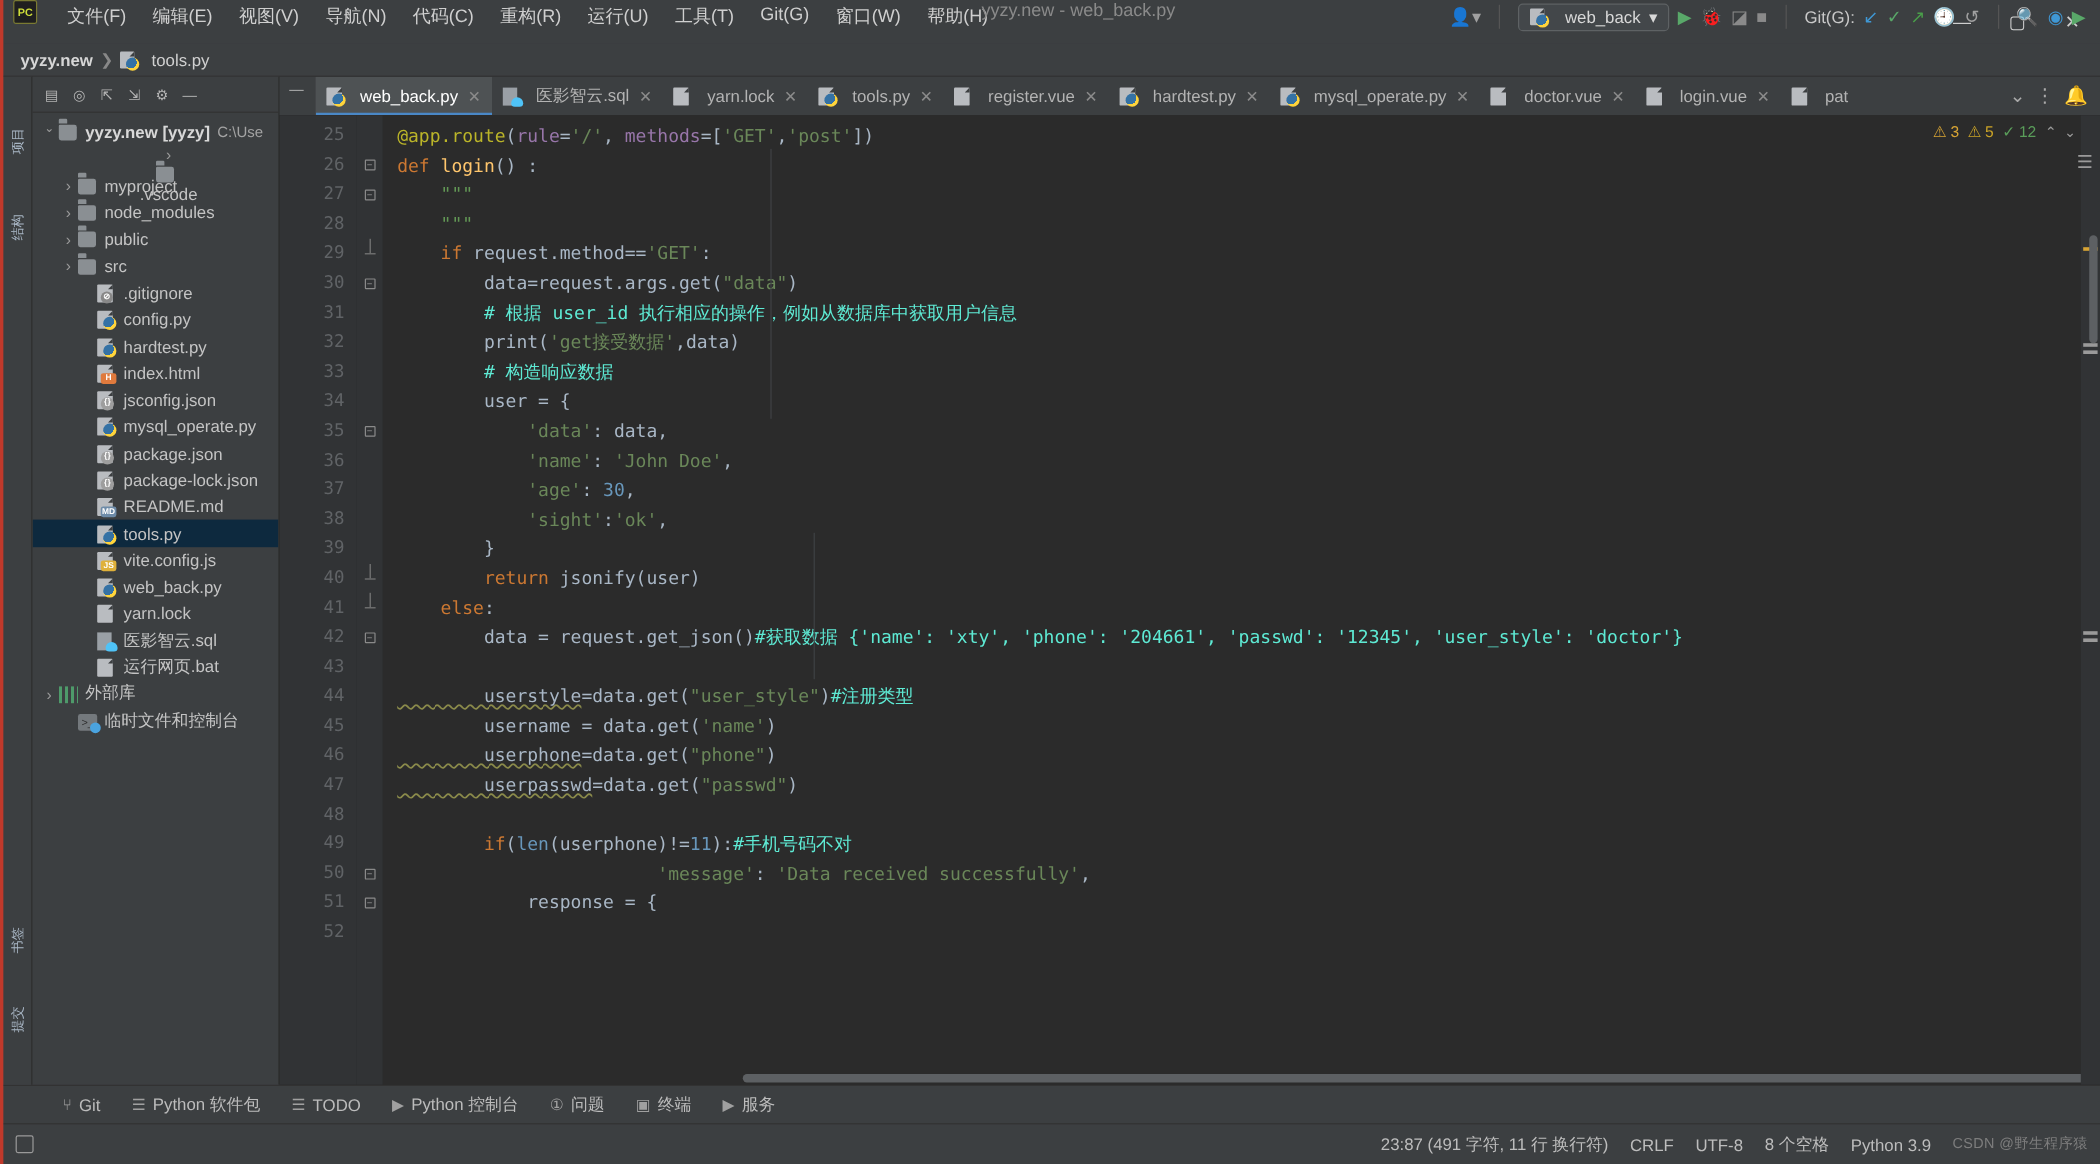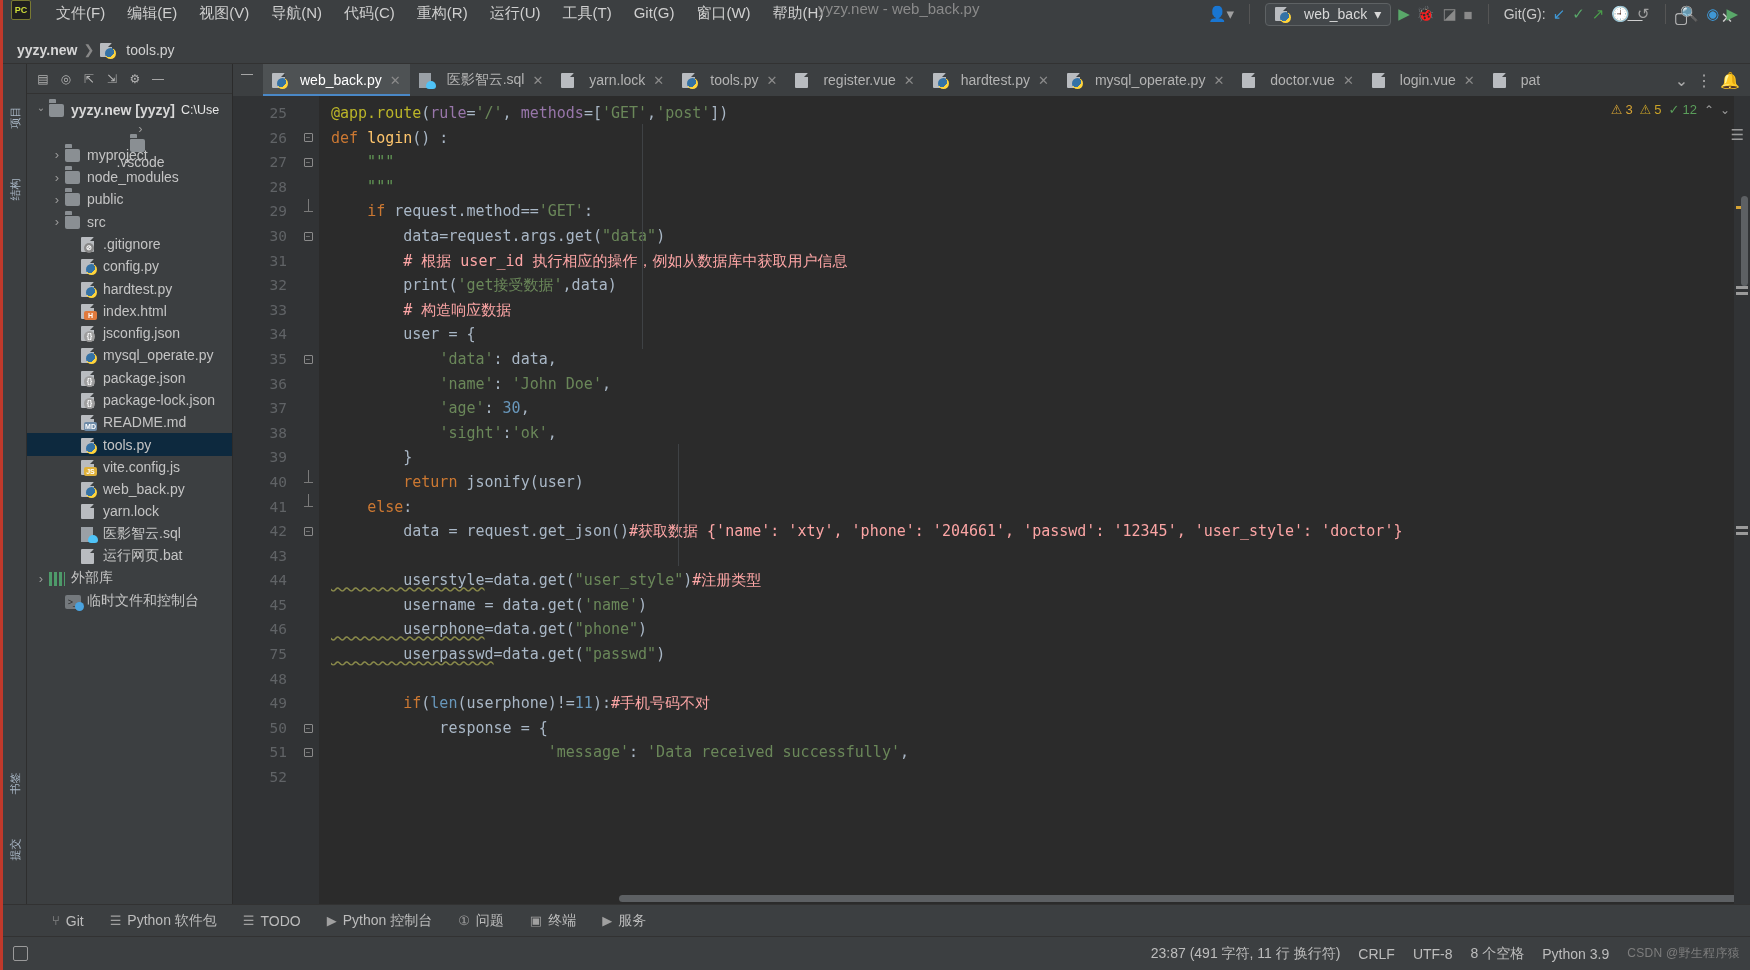--- a/index.html
+++ b/index.html
@@ -53,21 +53,21 @@
   .ptbtn { width:20px; height:20px; display:flex; align-items:center; justify-content:center;
            color:#b4b4b4; font-size:12px; border-radius:2px; }
   .tree { flex:1; overflow:hidden; padding-top: 5px; font-size:14px; }
   .trow { display:flex; align-items:center; height:22.3px; white-space:nowrap; padding-left:6px; }
   .trow.sel { background:#0d293e; }
   .arrow { width:16px; text-align:center; color:#9a9a9a; font-size:10px; flex:0 0 16px;}
   .arrow.open::before { content:"⌄"; position:relative; top:-3px;}
   .arrow.closed::before { content:"›"; font-size:13px;}
   .ico { width:17px; height:16px; margin-right:5px; flex:0 0 17px; position:relative; display:inline-block;}
   .tlabel { color:#c4c4c4; }
-  .tpath { color:#e5e5e5; font-size:12.5px; margin-left:6px;}
+  .tpath { color:#a3a3a3; font-size:12.5px; margin-left:6px;}
   .tbold { font-weight:bold; color:#d8d8d8;}
 
   
   .ic-folder { background:#8a8f93; border-radius:1px 2px 2px 2px; height:13px; margin-top:2px;}
   .ic-folder::before { content:""; position:absolute; top:-3px; left:0; width:7px; height:4px;
                        background:#8a8f93; border-radius:1px 1px 0 0;}
   
   .ic-file { background:#b9bcc0; height:15px; width:13px; margin-top:1px; border-radius:1px;
              position:relative; }
   .ic-file::after { content:""; position:absolute; right:0; top:0; border-width:0 0 4px 4px;
@@ -115,21 +115,21 @@
   .fmark.end::after{content:"";position:absolute;left:0;top:4px;width:9px;height:1px;background:#7a7a7a;}
 
   .codearea { flex:1; position:relative; overflow:hidden; padding-top:5px; background:#2b2b2b;}
   .cline { height:24.6px; line-height:24.6px; font-family:"DejaVu Sans Mono", monospace;
            font-size:15px; white-space:pre; color:#a9b7c6; padding-left:12px;}
   .kw   { color:#cc7832; }
   .dec  { color:#bbb529; }
   .fn   { color:#ffc66d; }
   .str  { color:#6a8759; }
   .num  { color:#6897bb; }
-  .cmt  { color:#fca5a5; }
+  .cmt  { color:#5eead4; }
   .doc  { color:#629755; font-style:italic;}
   .param{ color:#9876aa; }
   .plain{ color:#a9b7c6; }
   .warn-u { text-decoration: underline wavy #8a8a4a; text-decoration-skip-ink:none;}
   .indent-guide { position:absolute; width:1px; background:#3f4245; }
 
   
   .inspect { position:absolute; right:0; top:0; width:16px; height:100%; background:#313335; }
   .inspbar { position:absolute; top:6px; right:20px; display:flex; align-items:center; gap:7px;
              font-size:13px; z-index:5;}
@@ -537,21 +537,21 @@
             <div class="lnum">37</div>
             <div class="lnum">38</div>
             <div class="lnum">39</div>
             <div class="lnum">40</div>
             <div class="lnum">41</div>
             <div class="lnum">42</div>
             <div class="lnum">43</div>
             <div class="lnum">44</div>
             <div class="lnum">45</div>
             <div class="lnum">46</div>
-            <div class="lnum">75</div>
+            <div class="lnum">47</div>
             <div class="lnum">48</div>
             <div class="lnum">49</div>
             <div class="lnum">50</div>
             <div class="lnum">51</div>
             <div class="lnum">52</div>
           </div>
         <div class="foldcol" id="foldcol">
             <div class="fold"></div>
             <div class="fold">
               <span class="fmark">−</span>
@@ -623,22 +623,22 @@
             <div class="cline"><span class="plain">        </span><span class="kw">return </span><span class="plain">jsonify(user)</span></div>
             <div class="cline"><span class="plain">    </span><span class="kw">else</span><span class="plain">:</span></div>
             <div class="cline"><span class="plain">        data = request.get_json()</span><span class="cmt">#获取数据 {'name': 'xty', 'phone': '204661', 'passwd': '12345', 'user_style': 'doctor'}</span></div>
             <div class="cline"><span class="plain"></span></div>
             <div class="cline"><span class="plain warn-u">        userstyle</span><span class="plain">=data.get(</span><span class="str">"user_style"</span><span class="plain">)</span><span class="cmt">#注册类型</span></div>
             <div class="cline"><span class="plain">        username = data.get(</span><span class="str">'name'</span><span class="plain">)</span></div>
             <div class="cline"><span class="plain warn-u">        userphone</span><span class="plain">=data.get(</span><span class="str">"phone"</span><span class="plain">)</span></div>
             <div class="cline"><span class="plain warn-u">        userpasswd</span><span class="plain">=data.get(</span><span class="str">"passwd"</span><span class="plain">)</span></div>
             <div class="cline"><span class="plain"></span></div>
             <div class="cline"><span class="plain">        </span><span class="kw">if</span><span class="plain">(</span><span class="num">len</span><span class="plain">(userphone)!=</span><span class="num">11</span><span class="plain">)</span><span class="plain">:</span><span class="cmt">#手机号码不对</span></div>
+            <div class="cline"><span class="plain">                        </span><span class="str">'message'</span><span class="plain">: </span><span class="str">'Data received successfully'</span><span class="plain">,</span></div>
             <div class="cline"><span class="plain">            response = {</span></div>
-            <div class="cline"><span class="plain">                        </span><span class="str">'message'</span><span class="plain">: </span><span class="str">'Data received successfully'</span><span class="plain">,</span></div>
           </div>
 
         <div class="inspect">
           <div class="marker" style="top:110px; background:#d6a334;"></div>
           <div class="marker" style="top:190px; background:#9a9a9a;"></div>
           <div class="marker" style="top:196px; background:#9a9a9a;"></div>
           <div class="marker" style="top:430px; background:#9a9a9a;"></div>
           <div class="marker" style="top:436px; background:#9a9a9a;"></div>
         </div>
         <div class="vscroll" style="top:100px; height:90px;"></div>

